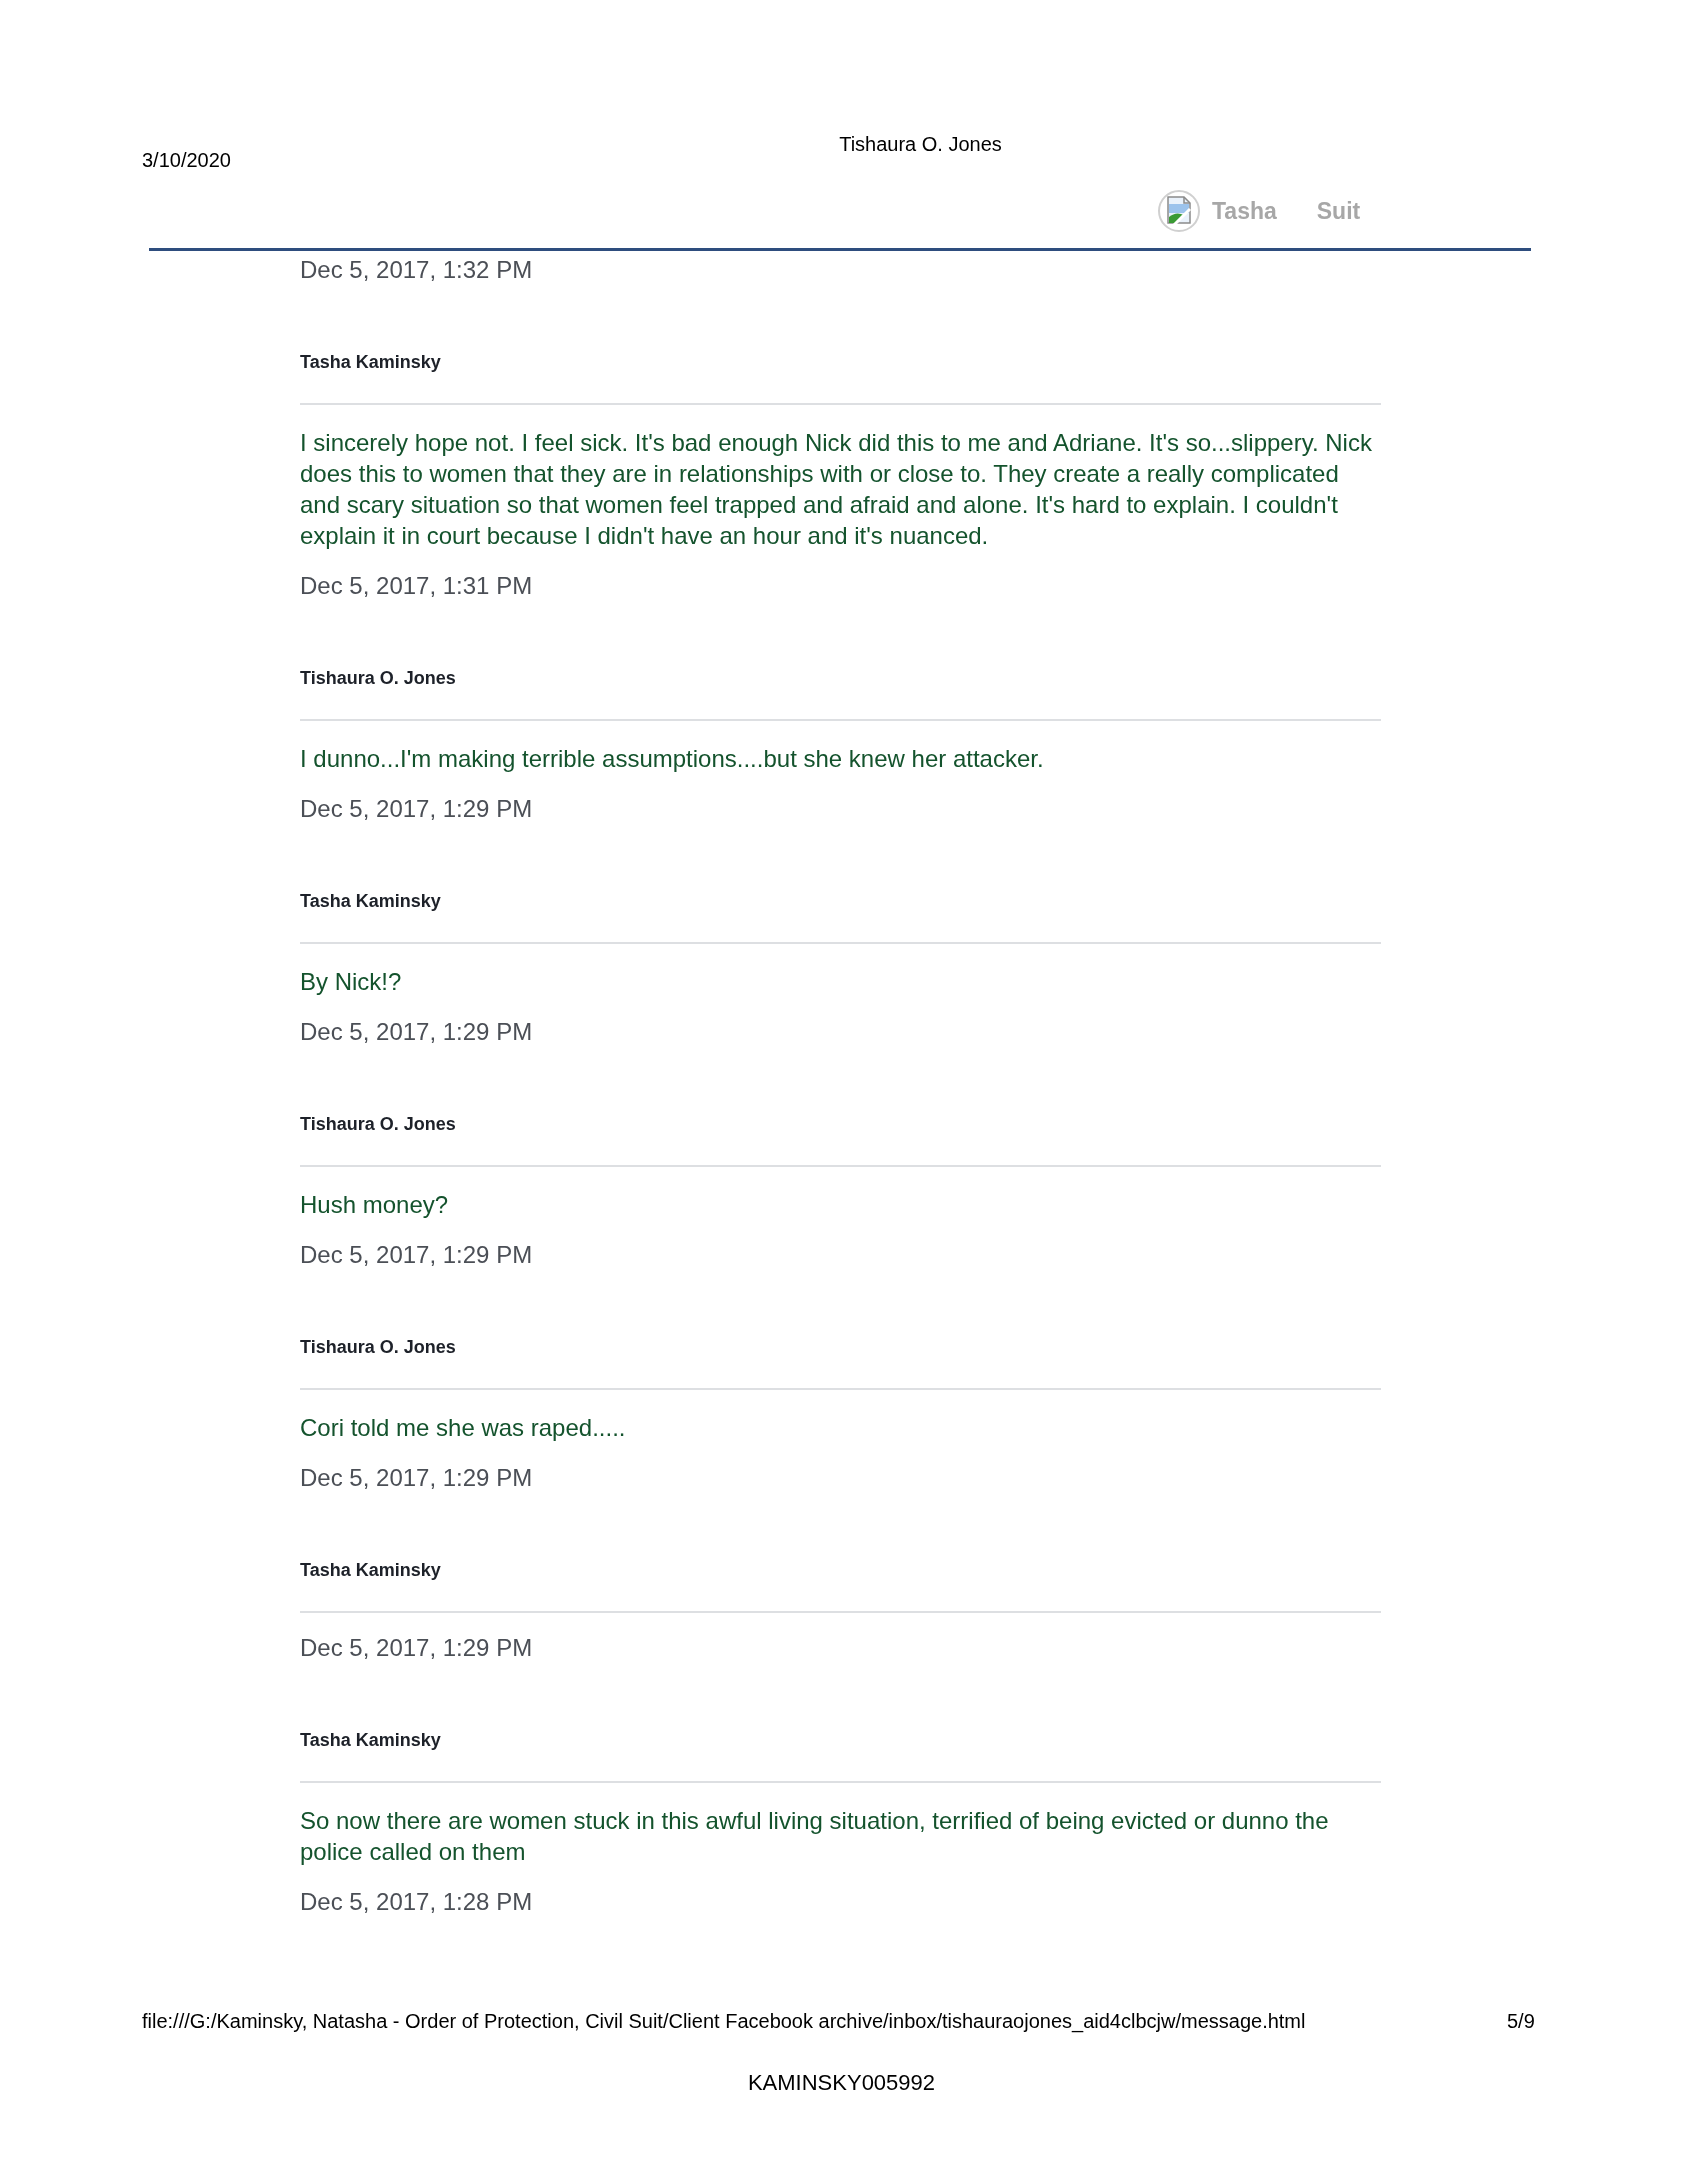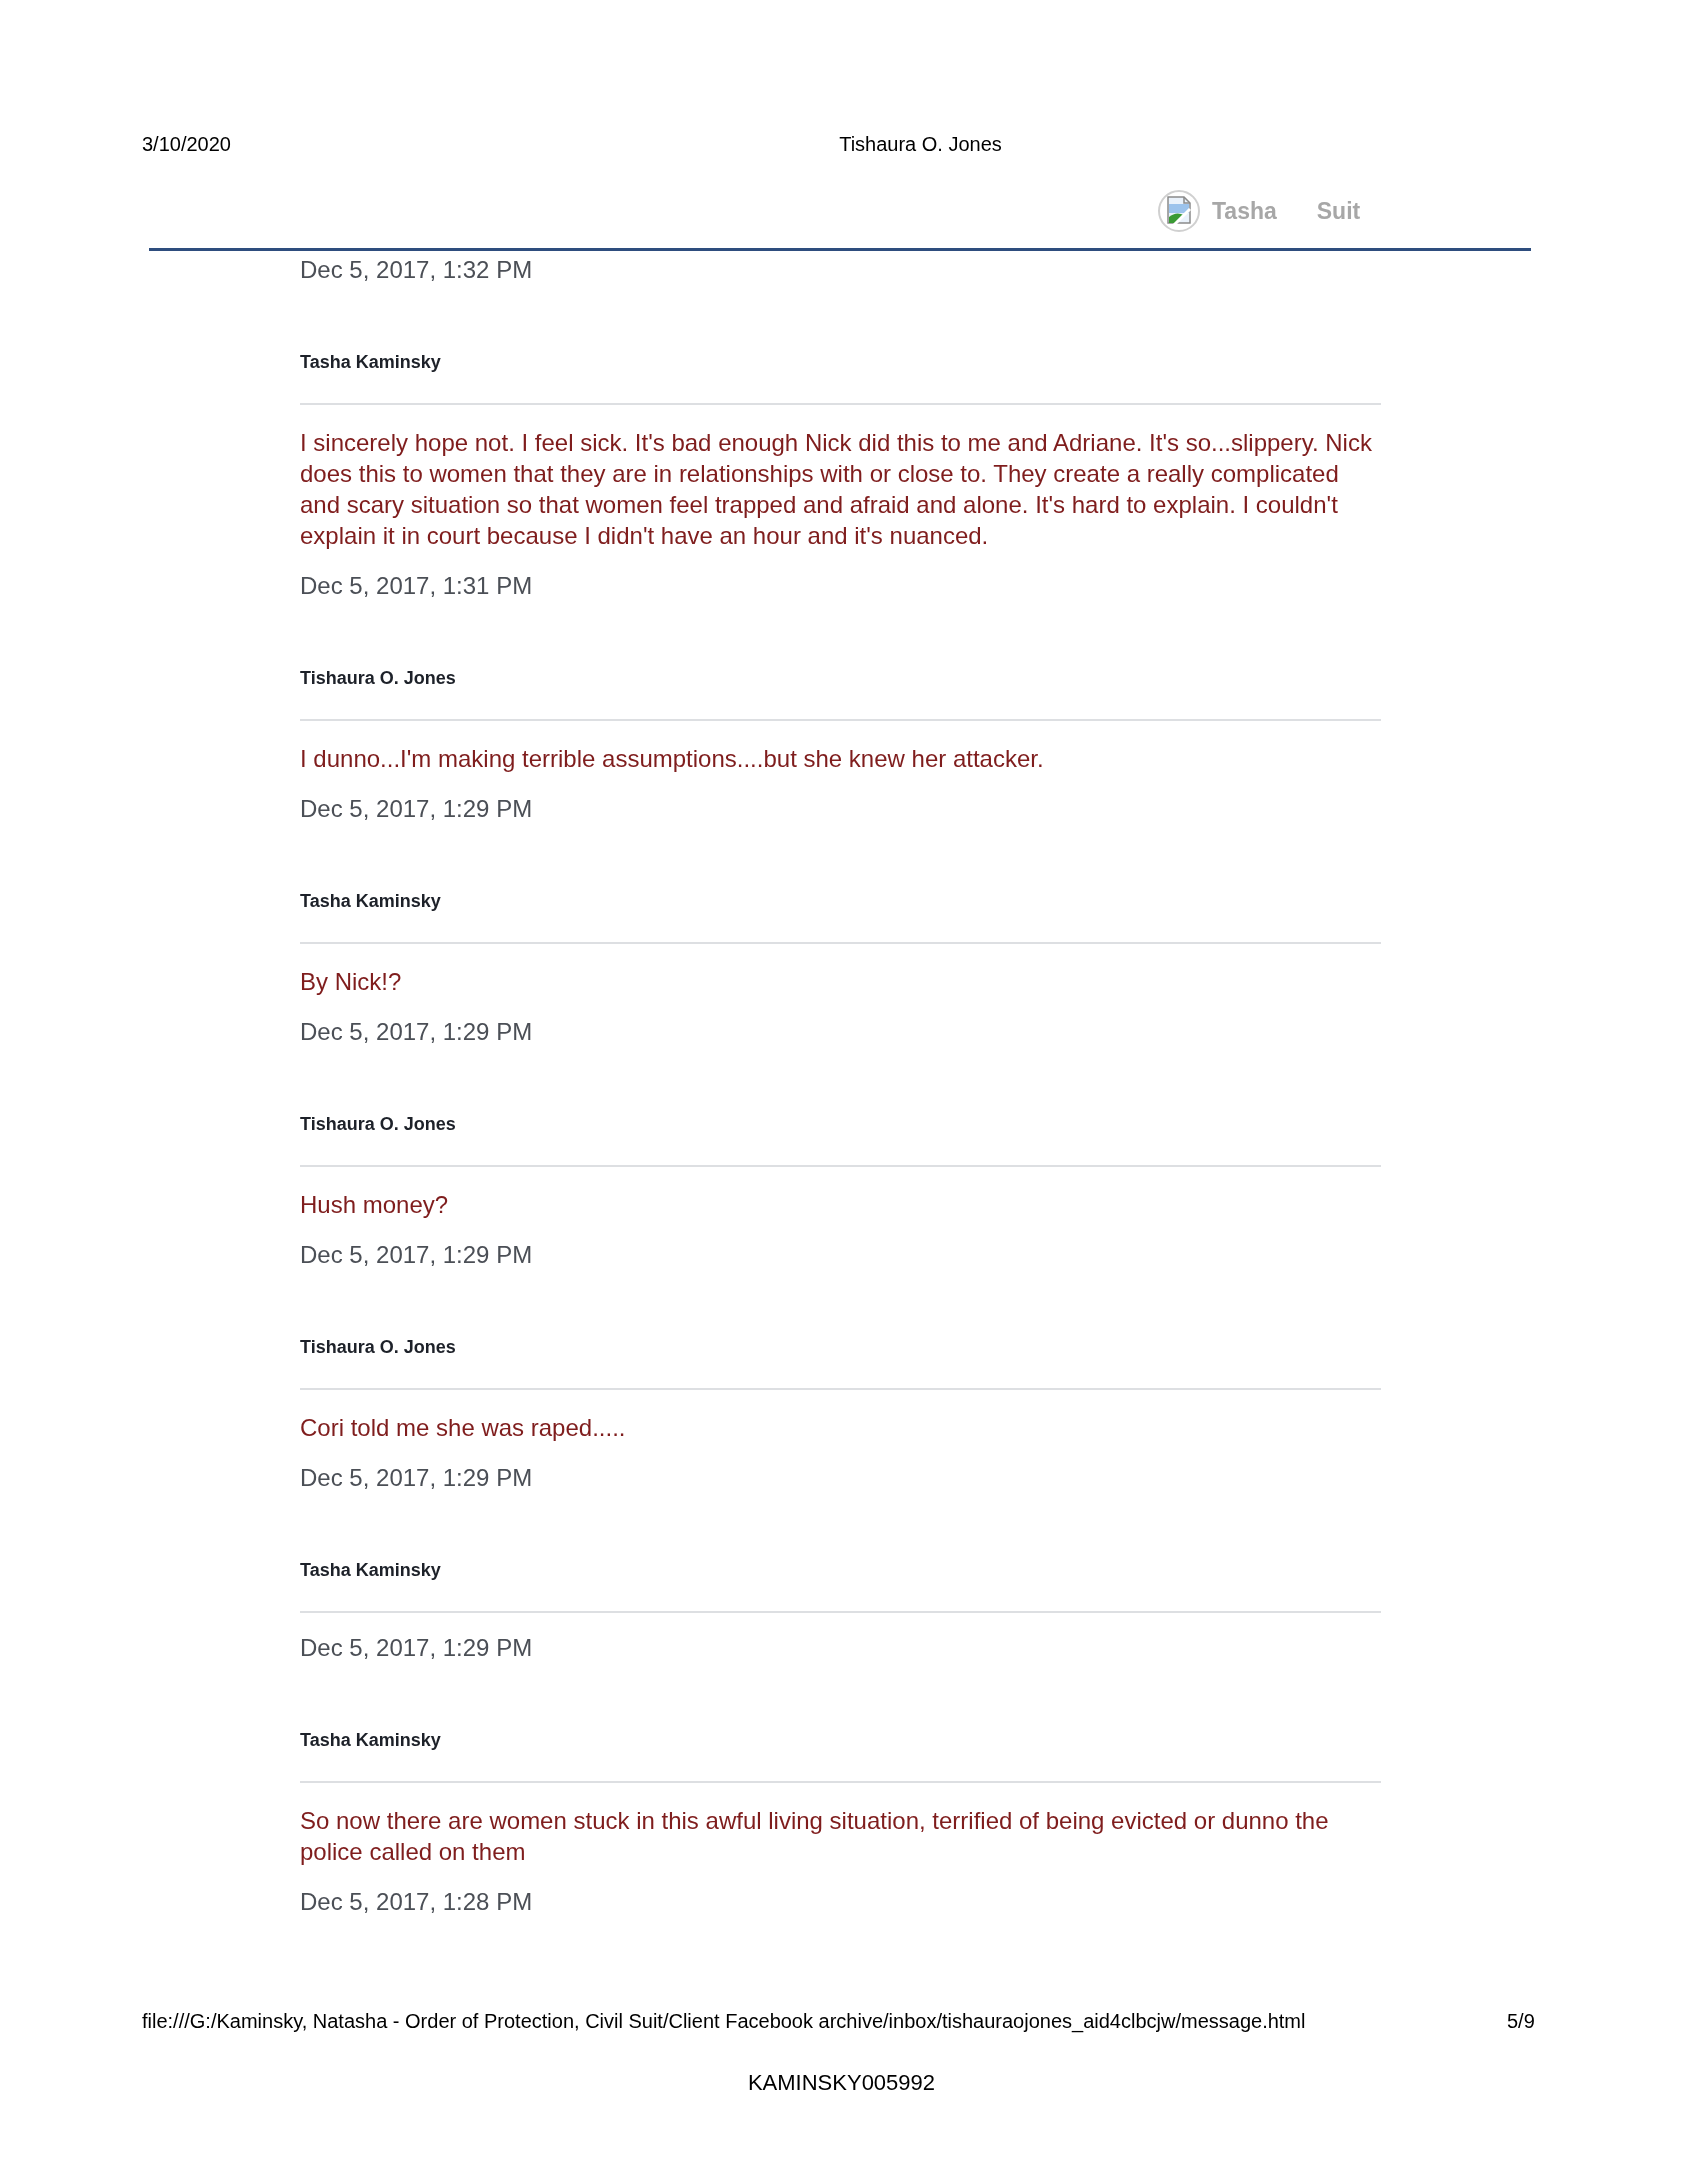--- a/index.html
+++ b/index.html
@@ -1,33 +1,33 @@
 <!DOCTYPE html>
 <html><head>
 <meta charset="utf-8">
 <style>
   html, body { margin: 0; padding: 0; background: #ffffff; }
   body { width: 1683px; height: 2178px; position: relative; overflow: hidden;
          font-family: "Liberation Sans", sans-serif; color: #1d2129; }
   .print-header { position: absolute; top: 133px; left: 0; width: 1683px; height: 30px; font-size: 20px; color: #000; }
-  .print-date { position: absolute; left: 142px; top: 0; }
+  .print-date { position: absolute; left: 142px; top: 16px; }
   .print-title { position: absolute; left: 0; width: 1841px; text-align: center; top: 0; }
   .topnav { position: absolute; top: 188px; left: 1158px; height: 46px; display: flex; align-items: center; }
   .avatar { width: 42px; height: 42px; border-radius: 50%; border: 2px solid #d0d0d0; box-sizing: border-box;
             display: flex; align-items: center; justify-content: center; overflow: hidden; background: #fff; }
   .nav-link { font-size: 23px; font-weight: bold; color: #a7a7a7; margin-left: 12px; }
   .nav-link.home { margin-left: 40px; }
   .blue-rule { position: absolute; top: 248px; left: 149px; width: 1382px; height: 3px; background: #2e4d7e; }
   .thread { position: absolute; left: 300px; top: 255px; width: 1081px; }
   .ts { font-size: 24px; color: #4b4f56; line-height: 30px; }
   .msg { margin-top: 61px; }
   .first-ts { margin-top: 0; }
   .sender { font-size: 18px; font-weight: bold; color: #1d2129; line-height: 32px; }
   .sep { height: 2px; background: #dddfe2; margin-top: 25px; }
-  .body { font-size: 24px; line-height: 31px; color: #7f1d1d; margin-top: 22px; }
+  .body { font-size: 24px; line-height: 31px; color: #14532d; margin-top: 22px; }
   .msg .ts { margin-top: 20px; }
   .print-footer { position: absolute; top: 2010px; left: 0; width: 1683px; font-size: 20px; color: #000; }
   .footer-url { position: absolute; left: 142px; top: 0; white-space: nowrap; }
   .footer-page { position: absolute; left: 1507px; top: 0; }
   .bates { position: absolute; top: 2070px; left: 0; width: 1683px; text-align: center; font-size: 22px; color: #000; }
 </style>
 </head>
 <body>
 
 <div class="print-header">

